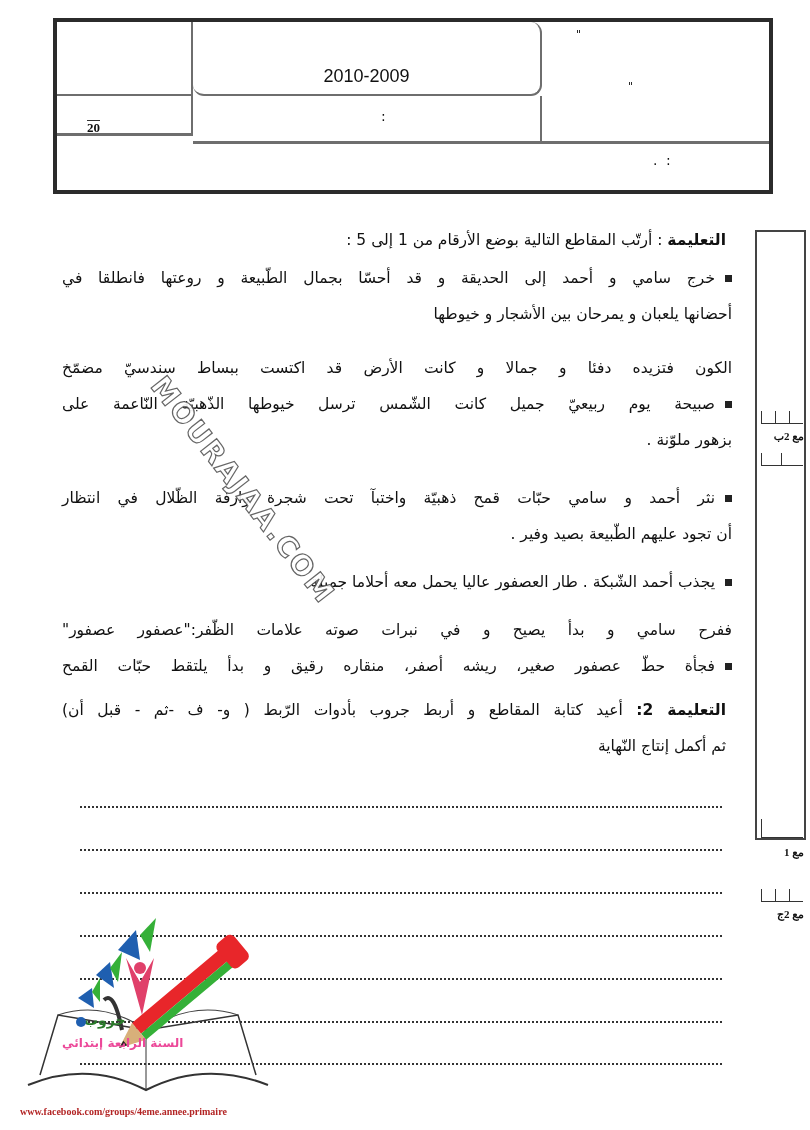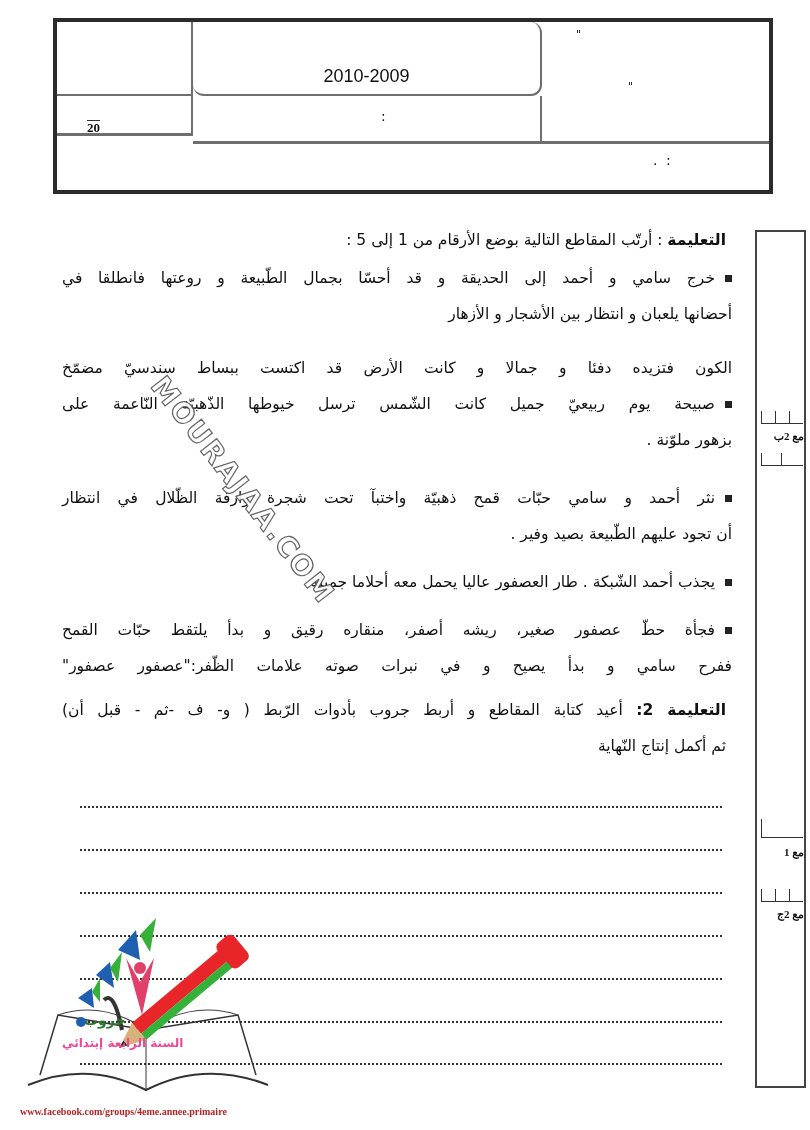--- a/index.html
+++ b/index.html
@@ -28,21 +28,21 @@
   .item { position:absolute; right:0; width:670px; text-align:justify; text-align-last:right; }
   .item .bullet { display:inline-block; width:7px; height:7px; background:#222; margin-left:10px; vertical-align:middle; }
   .line { display:block; white-space:nowrap; }
   .line.full { text-align:justify; text-align-last:justify; }
   .instr2 { position:absolute; right:6px; top:470px; width:664px; }
 
   
   .dots { position:absolute; left:80px; width:642px; height:0; border-top:2px dotted #333; }
 
   
-  .margin-col { position:absolute; left:755px; top:230px; width:51px; height:858px; border:2px solid #444; box-sizing:border-box; }
+  .margin-col { position:absolute; left:755px; top:230px; width:51px; height:610px; border:2px solid #444; box-sizing:border-box; }
   .crit { position:absolute; right:0; width:44px; font-family:"Liberation Serif",serif; font-size:11px; font-weight:bold; text-align:right; direction:rtl; line-height:12px; }
   .ticks { position:absolute; left:4px; width:42px; height:12px; border-bottom:1px solid #333; box-sizing:border-box; }
   .tick { position:absolute; bottom:0; width:1px; height:12px; background:#333; }
 
   
   .watermark { position:absolute; left:170px; top:370px; transform:rotate(52deg); transform-origin:left top; font-family:"DejaVu Sans",sans-serif; font-weight:bold; font-size:28px; color:#fff; -webkit-text-stroke:1.2px #555; letter-spacing:2px; white-space:nowrap; opacity:0.9; }
 
   
   .logo { position:absolute; left:18px; top:890px; width:262px; height:210px; }
   .footer-url { position:absolute; left:20px; top:1106px; font-family:"Liberation Serif",serif; font-size:10px; font-weight:bold; color:#b32525; white-space:nowrap; }
@@ -70,41 +70,41 @@
   </div>
 </div>
 
 <div class="content">
   <div class="instr1">
     <span class="bold">التعليمة</span><span> : أرتّب المقاطع التالية بوضع الأرقام من 1 إلى  5 :</span>
   </div>
 
   <div class="item" style="top:38px;">
     <span class="line full"><span class="bullet"></span><span>خرج سامي و أحمد إلى الحديقة و قد أحسّا بجمال الطّبيعة و روعتها فانطلقا في</span></span>
-    <span class="line">أحضانها يلعبان و انتظار بين الأشجار و الأزهار</span>
+    <span class="line">أحضانها يلعبان و يمرحان بين الأشجار و خيوطها</span>
   </div>
 
   <div class="item" style="top:128px;">
     <span class="line full">الكون فتزيده دفئا و جمالا و كانت الأرض قد اكتست ببساط سندسيّ مضمّخ</span>
     <span class="line full"><span class="bullet"></span><span>صبيحة يوم ربيعيّ جميل كانت الشّمس ترسل خيوطها الذّهبيّة النّاعمة على</span></span>
     <span class="line">بزهور ملوّنة .</span>
   </div>
 
   <div class="item" style="top:258px;">
     <span class="line full"><span class="bullet"></span><span>نثر أحمد و سامي حبّات قمح ذهبيّة واختبآ تحت شجرة وارفة الظّلال في انتظار</span></span>
     <span class="line">أن تجود عليهم الطّبيعة بصيد وفير .</span>
   </div>
 
   <div class="item" style="top:342px;">
     <span class="line"><span class="bullet"></span><span>يجذب أحمد الشّبكة . طار العصفور عاليا يحمل معه أحلاما جميلة</span></span>
   </div>
 
   <div class="item" style="top:390px;">
+    <span class="line full">ففرح سامي و بدأ يصيح و في نبرات صوته علامات الظّفر:"عصفور عصفور"</span>
     <span class="line full"><span class="bullet"></span><span>فجأة حطّ عصفور صغير، ريشه أصفر، منقاره رقيق و بدأ يلتقط حبّات القمح</span></span>
-    <span class="line full">ففرح سامي و بدأ يصيح و في نبرات صوته علامات الظّفر:"عصفور عصفور"</span>
   </div>
 
   <div class="instr2">
     <span class="line full"><span class="bold">التعليمة 2:</span><span> أعيد كتابة المقاطع و أربط جروب بأدوات الرّبط ( و- ف -ثم - قبل أن)</span></span>
     <span class="line">ثم أكمل إنتاج النّهاية</span>
   </div>
 </div>
 
 <div class="dots" style="top:806px;"></div>
 <div class="dots" style="top:849px;"></div>

